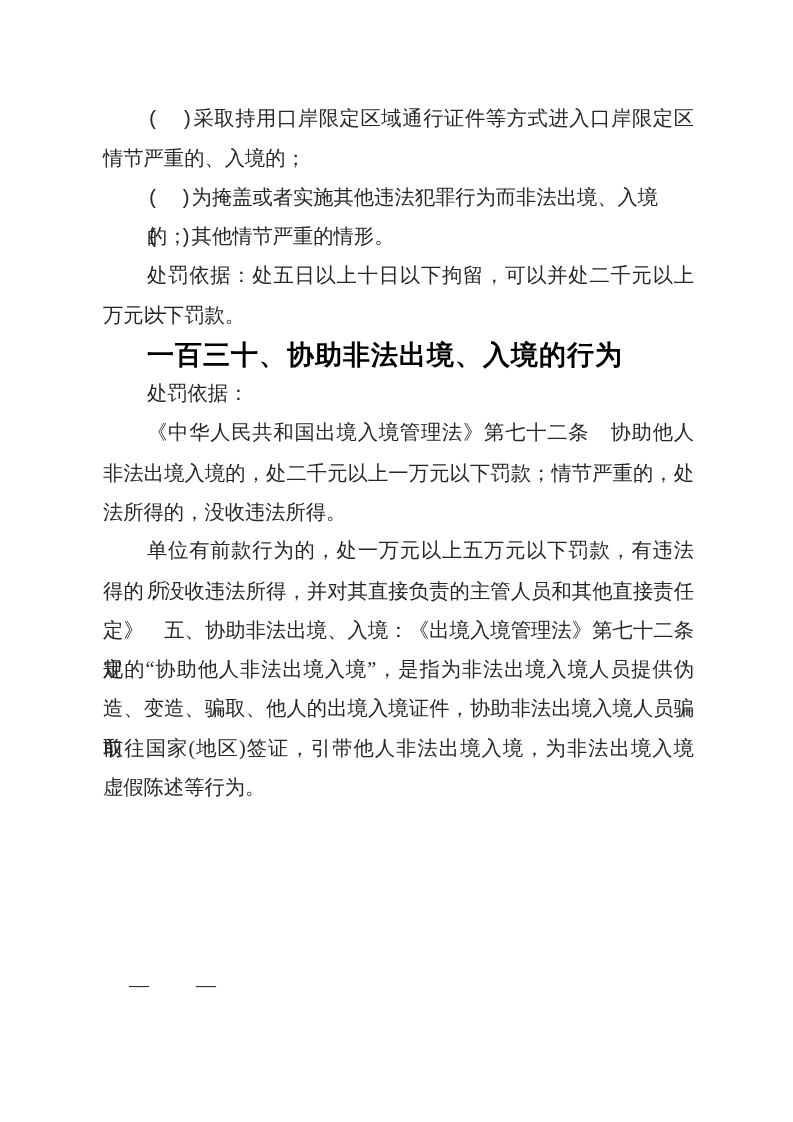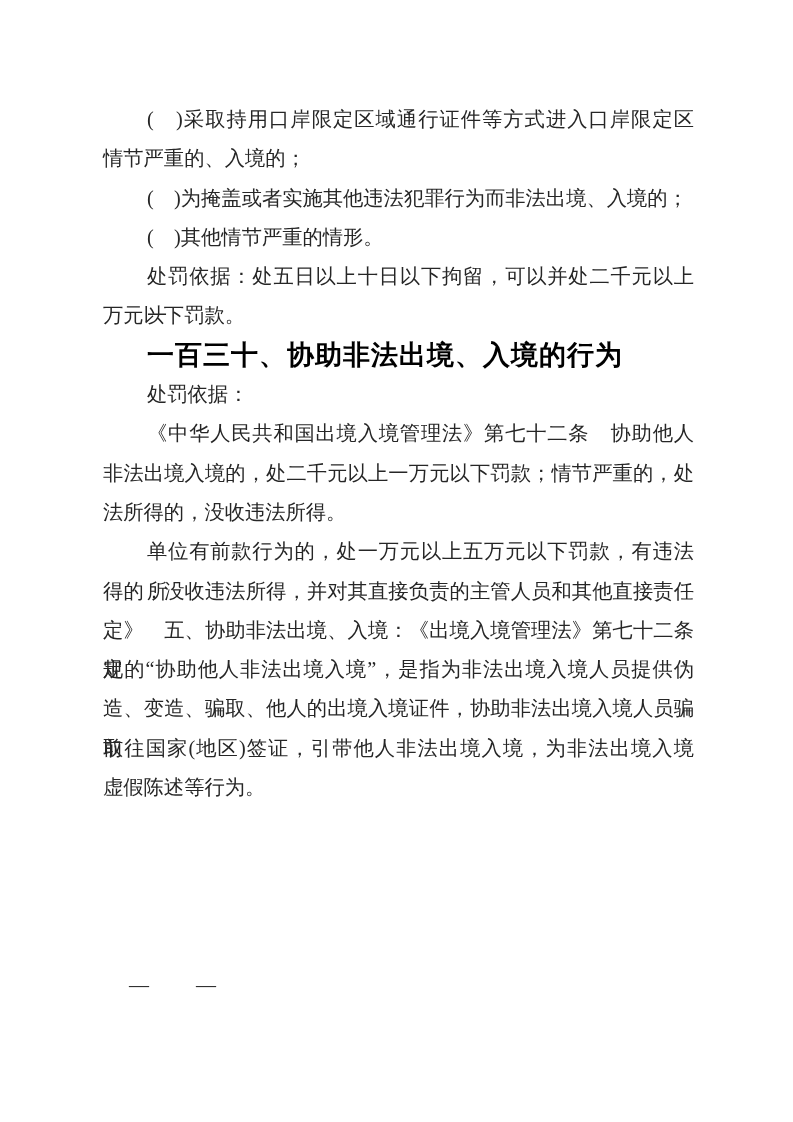--- a/index.html
+++ b/index.html
@@ -24,20 +24,21 @@
     font-family: "Liberation Serif", "DejaVu Serif", serif;
     font-size: 20.3px;
     color: #262626;
     height: 39.3px;
     line-height: 39.3px;
     text-align: left;
     white-space: normal;
   }
   .line.indent {
     padding-left: 44px;
+    font-family: Liberation Mono, monospace;
   }
   .line.justify {
     text-align: justify;
     text-align-last: justify;
   }
   .line.heading {
     font-family: "Liberation Sans", "DejaVu Sans", sans-serif;
     font-weight: bold;
     font-size: 27px;
     color: #000000;

